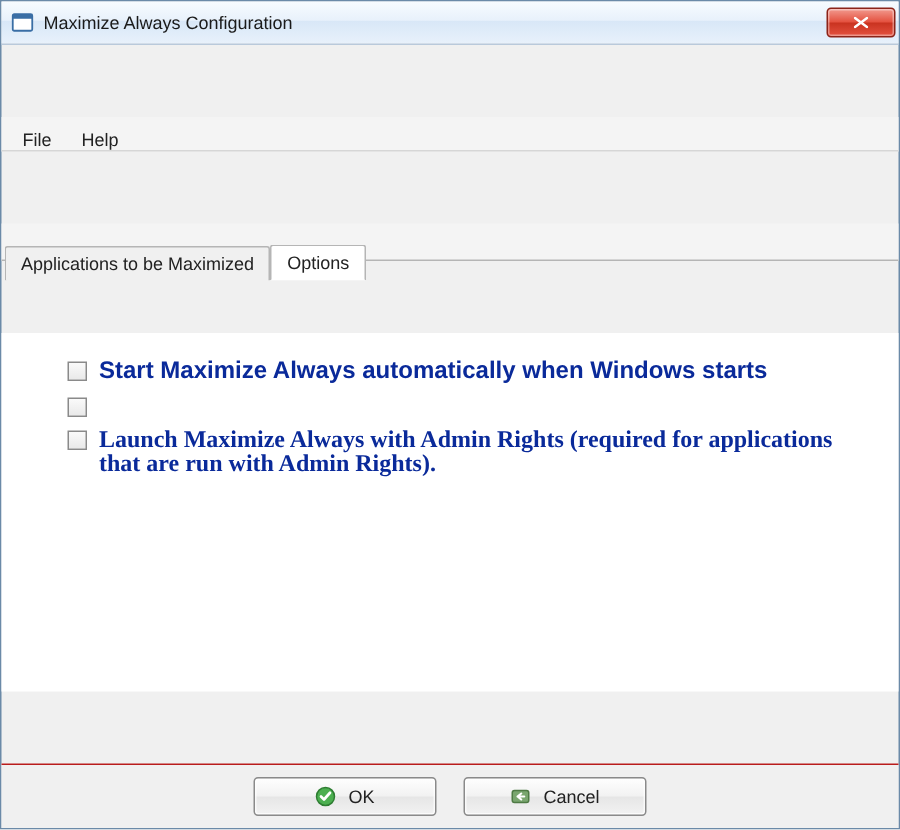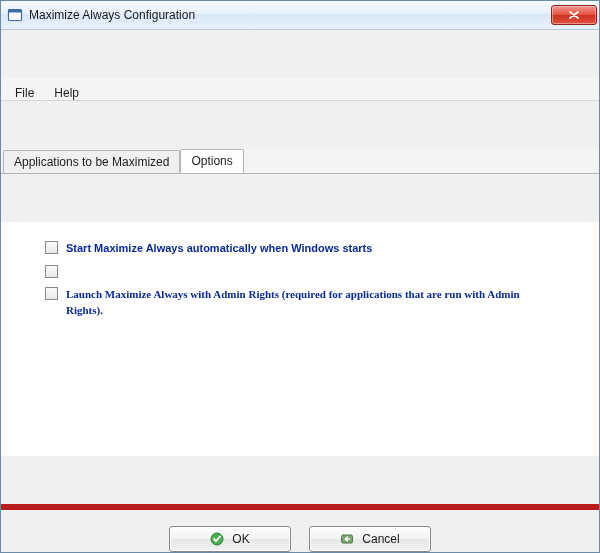--- a/index.html
+++ b/index.html
@@ -86,21 +86,21 @@
     height: 22px;
     padding: 0 10px;
     display: flex;
     align-items: center;
     border: 1px solid #b5b5b5;
     border-bottom: none;
     margin-right: 0px;
     background: #ededed;
     color: #222;
     position: relative;
-    top: 0;
+    top: 14px;
     border-top-left-radius: 2px;
     border-top-right-radius: 2px;
   }
   .tab.active {
     background: #ffffff;
     border-bottom: 1px solid #ffffff;
     z-index: 2;
   }
   .tab.inactive {
     background: #f0f0f0;
@@ -130,32 +130,32 @@
     border: 1px solid #8a8a8a;
     background: linear-gradient(to bottom, #fafafa, #e9e9e9);
     margin-top: 1px;
     flex: 0 0 auto;
     box-sizing: border-box;
   }
   .option-row .opt-label {
     margin-left: 8px;
     color: #0a2a9a;
     font-weight: bold;
-    font-size: 11px;
+    font-size: 16px;
     line-height: 16px;
     max-width: 490px;
   }
 
   
   .footer {
     height: 42px;
     background: #f0f0f0;
-    border-top: 6px solid #b91c1c;
-    display: flex;
-    align-items: flex-end;
+    border-top: 1px solid #b91c1c;
+    display: flex;
+    align-items: center;
     justify-content: center;
     gap: 18px;
   }
   .btn {
     min-width: 96px;
     height: 24px;
     border: 1px solid #8a8a8a;
     border-radius: 3px;
     background: linear-gradient(to bottom, #fefefe 0%, #f2f2f2 48%, #e6e6e6 52%, #f2f2f2 100%);
     display: flex;

